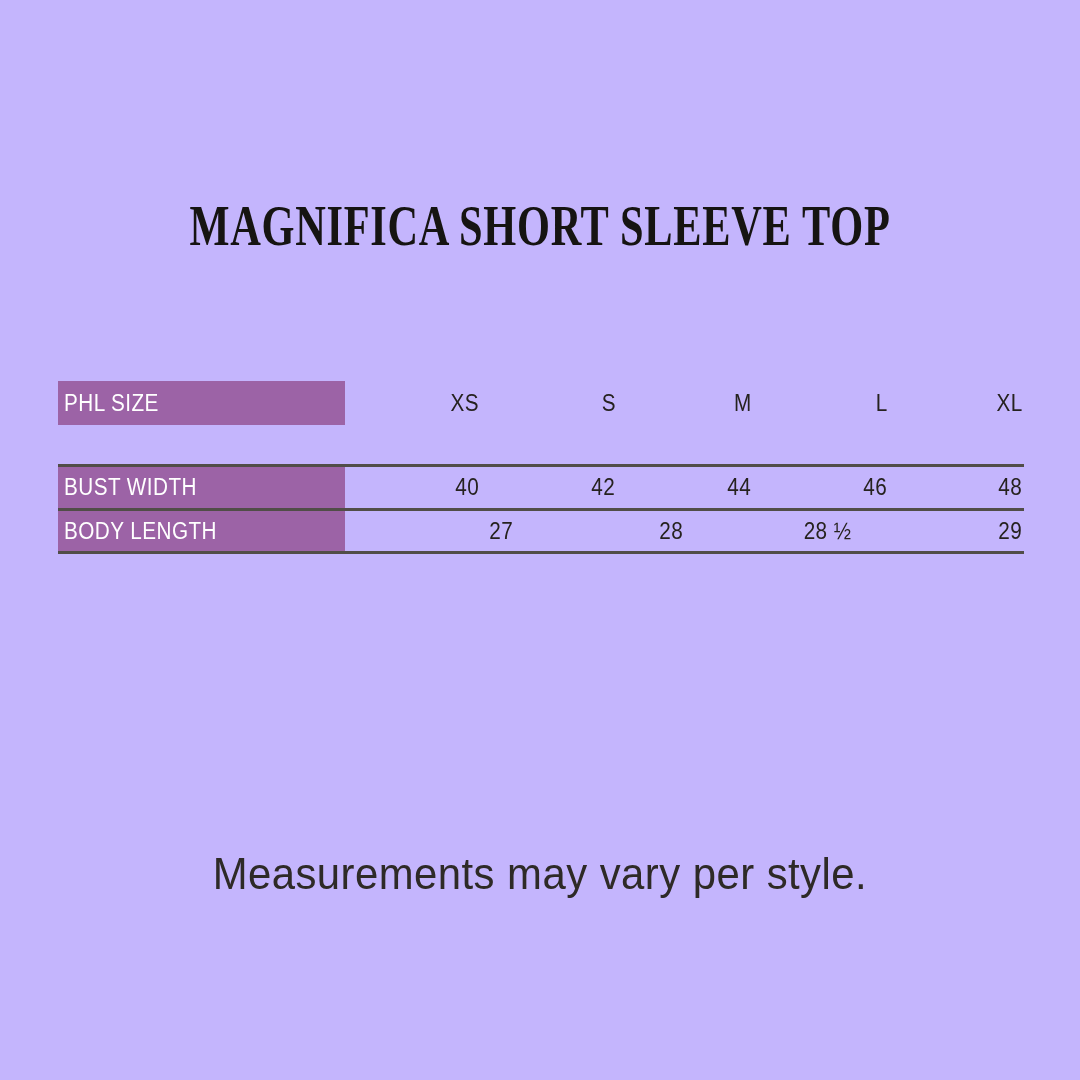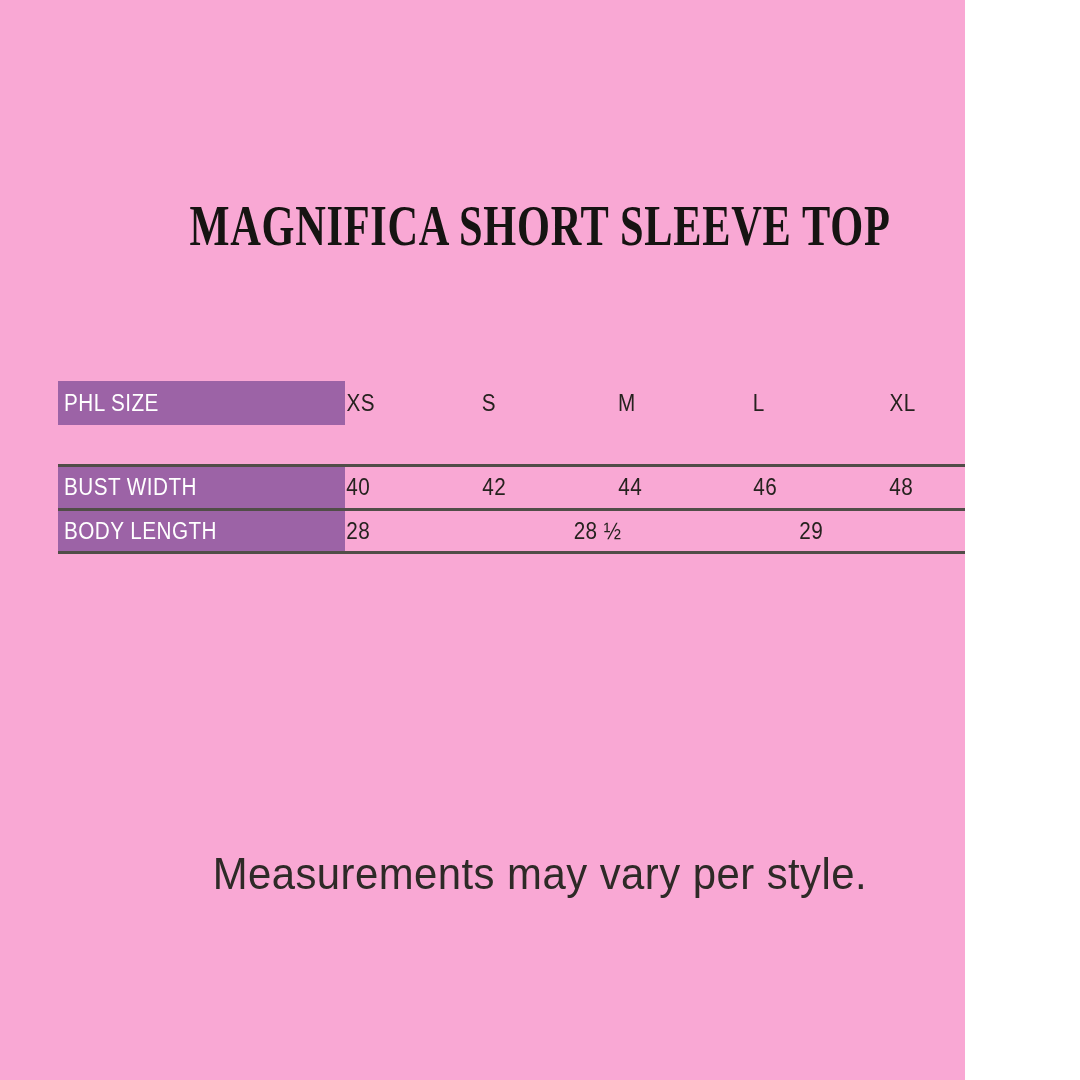--- a/index.html
+++ b/index.html
@@ -2,22 +2,22 @@
 <html><head>
 <meta charset="utf-8">
 <style>
   * { margin: 0; padding: 0; box-sizing: border-box; }
   html, body {
     width: 1080px; height: 1080px;
     font-family: "Liberation Sans", sans-serif;
   }
   .canvas {
     position: relative;
-    width: 965px; height: 1080px;
-    background: #f9a8d4;
+    width: 1080px; height: 1080px;
+    background: #c4b5fd;
     overflow: hidden;
   }
 
   
   .title {
     position: absolute;
     top: 197px; left: 0;
     width: 1080px;
     text-align: center;
     font-family: "Liberation Serif", serif;
@@ -57,21 +57,21 @@
     color: #FFFFFF;
     display: flex;
     align-items: center;
     padding-left: 6px;
     overflow: hidden;
   }
   .value-cell {
     flex: 1;
     display: flex;
     align-items: center;
-    justify-content: flex-start;
+    justify-content: flex-end;
     color: #26221F;
   }
   .cond {
     display: inline-block;
     font-size: 23px;
     letter-spacing: 0.5px;
     transform: scaleX(0.9);
     transform-origin: 50% 50%;
     white-space: nowrap;
   }
@@ -153,20 +153,23 @@
       </div>
     </div>
 
     <div class="rule"></div>
 
     <div class="row data-row data-row-last">
       <div class="label-cell">
         <span class="cond">BODY LENGTH</span>
       </div>
       <div class="value-cell">
+        <span class="cond">27</span>
+      </div>
+      <div class="value-cell">
         <span class="cond">28</span>
       </div>
       <div class="value-cell">
         <span class="cond">28 ½</span>
       </div>
       <div class="value-cell">
         <span class="cond">29</span>
       </div>
     </div>
 

